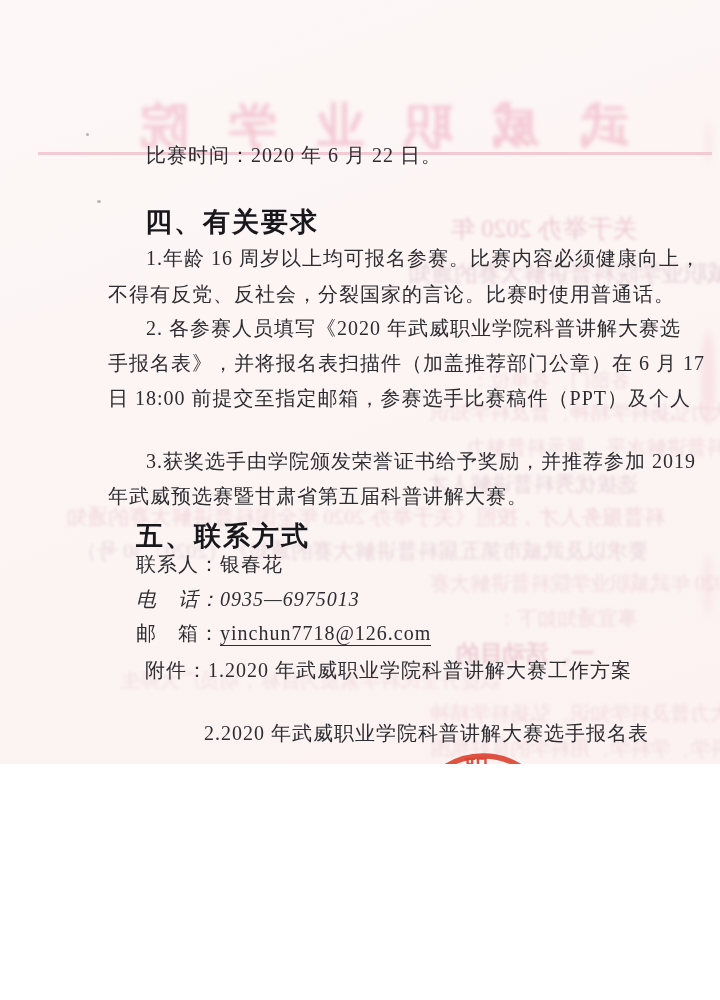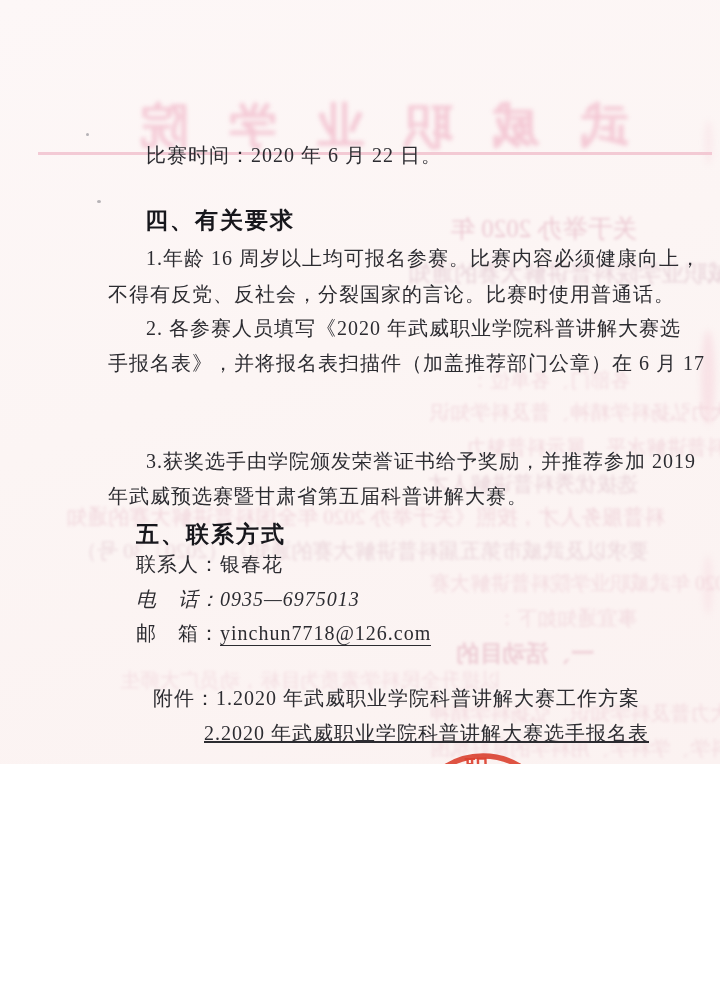--- a/index.html
+++ b/index.html
@@ -11,21 +11,21 @@
     font-family:"Liberation Serif","DejaVu Serif",serif;
   }
   
   .tline{
     position:absolute;white-space:nowrap;
     font-size:20px;line-height:1;color:#2c2c31;
     letter-spacing:1px;
   }
   .heading{
     font-family:Liberation Serif, serif;
-    font-weight:bold;font-size:23px;color:#17171c;letter-spacing:2px;text-align:center;
+    font-weight:bold;font-size:27px;color:#17171c;letter-spacing:2px;text-align:center;
   }
   .email{border-bottom:1.5px solid #2c2c31;padding-bottom:1px;}
   .sig{letter-spacing:2px;}
   .pagenum{
     position:absolute;left:72px;top:916px;
     font-size:19px;color:#45454f;letter-spacing:5px;white-space:nowrap;
   }
   
   .ghost{
     position:absolute;white-space:nowrap;pointer-events:none;
@@ -91,31 +91,32 @@
   <div class="slash"></div>
 
   <div class="tline" style="left:146px;top:145px;">比赛时间：2020 年 6 月 22 日。</div>
 
   <div class="tline heading" style="left:145px;top:209px;">四、有关要求</div>
 
   <div class="tline" style="left:146px;top:248px;">1.年龄 16 周岁以上均可报名参赛。比赛内容必须健康向上，</div>
   <div class="tline" style="left:108px;top:284px;">不得有反党、反社会，分裂国家的言论。比赛时使用普通话。</div>
   <div class="tline" style="left:146px;top:318px;">2. 各参赛人员填写《2020 年武威职业学院科普讲解大赛选</div>
   <div class="tline" style="left:108px;top:353px;">手报名表》，并将报名表扫描件（加盖推荐部门公章）在 6 月 17</div>
+  <div class="tline" style="left:108px;top:388px;">日 18:00 前提交至指定邮箱，参赛选手比赛稿件（PPT）及个人</div>
   <div class="tline" style="left:146px;top:451px;">3.获奖选手由学院颁发荣誉证书给予奖励，并推荐参加 2019</div>
   <div class="tline" style="left:108px;top:486px;">年武威预选赛暨甘肃省第五届科普讲解大赛。</div>
 
   <div class="tline heading" style="left:136px;top:523px;">五、联系方式</div>
 
   <div class="tline" style="left:136px;top:554px;">联系人：银春花</div>
   <div class="tline" style="left:136px;top:589px;font-style:italic;">电　话：0935—6975013</div>
   <div class="tline" style="left:136px;top:623px;"><span>邮　箱：</span><span class="email">yinchun7718@126.com</span></div>
 
-  <div class="tline" style="left:145px;top:688px;margin-left:8px;">附件：1.2020 年武威职业学院科普讲解大赛工作方案</div>
-  <div class="tline" style="left:204px;top:723px;text-decoration:underline;">2.2020 年武威职业学院科普讲解大赛选手报名表</div>
+  <div class="tline" style="left:145px;top:660px;">附件：1.2020 年武威职业学院科普讲解大赛工作方案</div>
+  <div class="tline" style="left:204px;top:723px;">2.2020 年武威职业学院科普讲解大赛选手报名表</div>
 
   <div class="tline sig" style="left:415px;top:816px;">武威职业学院</div>
   <div class="tline sig" style="left:402px;top:851px;">2020 年 6 月 15 日</div>
 
   <svg class="seal" width="160" height="160" viewBox="0 0 160 160">
     <circle cx="81" cy="84" r="70" fill="none" stroke="#dd3420" stroke-width="5.5" opacity=".9"></circle>
     <g transform="rotate(14 81 84)">
       <polygon points="81,42 89.5,69.4 115.2,69.9 94.7,85.5 101.2,110.1 81,95.4 59.8,110.1 67.3,85.5 46.8,69.9 72.5,69.4" fill="#e23a24" opacity=".88"></polygon>
       <defs>
         <path id="seal-arc" d="M 35.7 105.1 A 50 50 0 1 1 126.3 105.1"></path>

